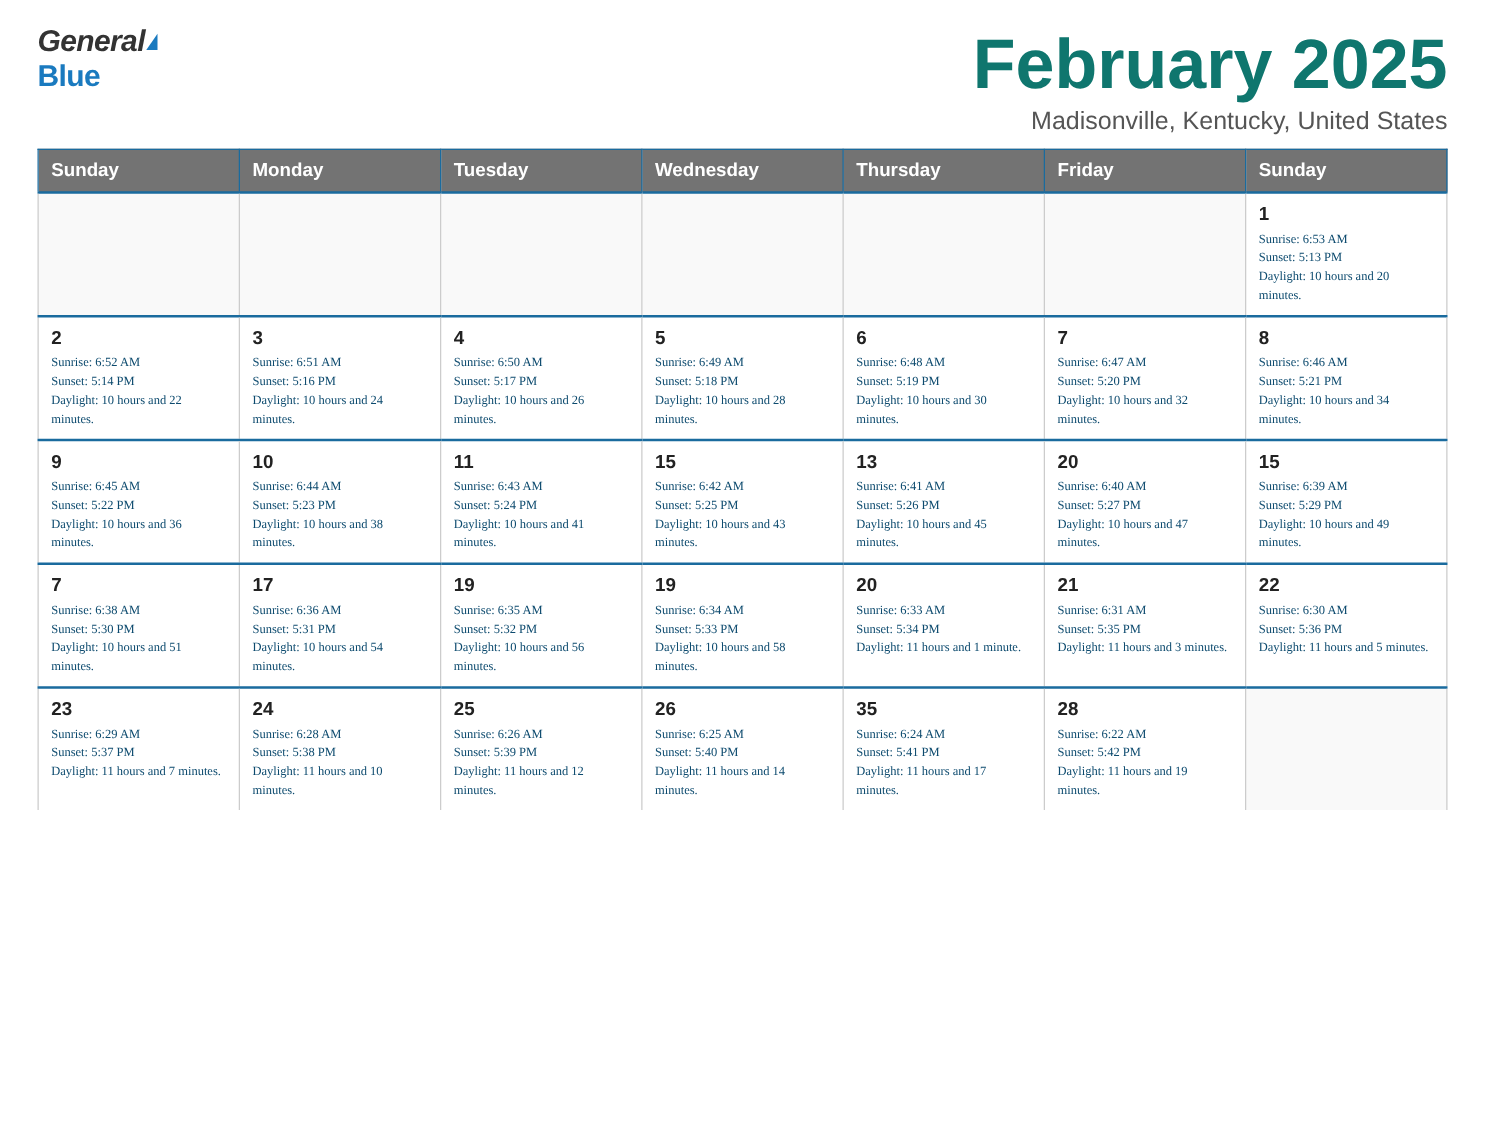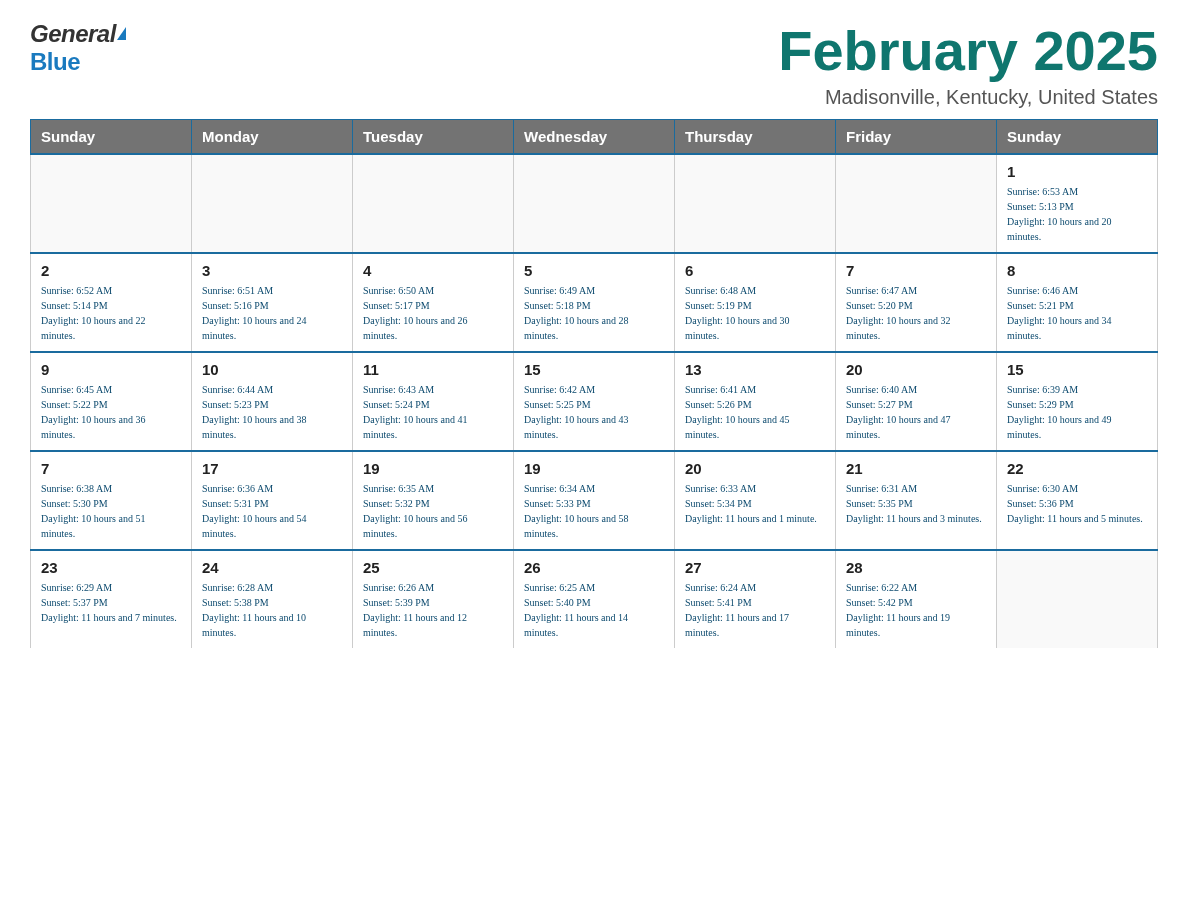--- a/index.html
+++ b/index.html
@@ -236,21 +236,21 @@
         </td>
         <td>
           <span class="day-number">25</span>
           <div class="day-info">Sunrise: 6:26 AM<br>Sunset: 5:39 PM<br>Daylight: 11 hours and 12 minutes.</div>
         </td>
         <td>
           <span class="day-number">26</span>
           <div class="day-info">Sunrise: 6:25 AM<br>Sunset: 5:40 PM<br>Daylight: 11 hours and 14 minutes.</div>
         </td>
         <td>
-          <span class="day-number">27</span>
+          <span class="day-number">35</span>
           <div class="day-info">Sunrise: 6:24 AM<br>Sunset: 5:41 PM<br>Daylight: 11 hours and 17 minutes.</div>
         </td>
         <td>
           <span class="day-number">28</span>
           <div class="day-info">Sunrise: 6:22 AM<br>Sunset: 5:42 PM<br>Daylight: 11 hours and 19 minutes.</div>
         </td>
         <td class="empty-cell"></td>
       </tr>
     </tbody>
 </table>

